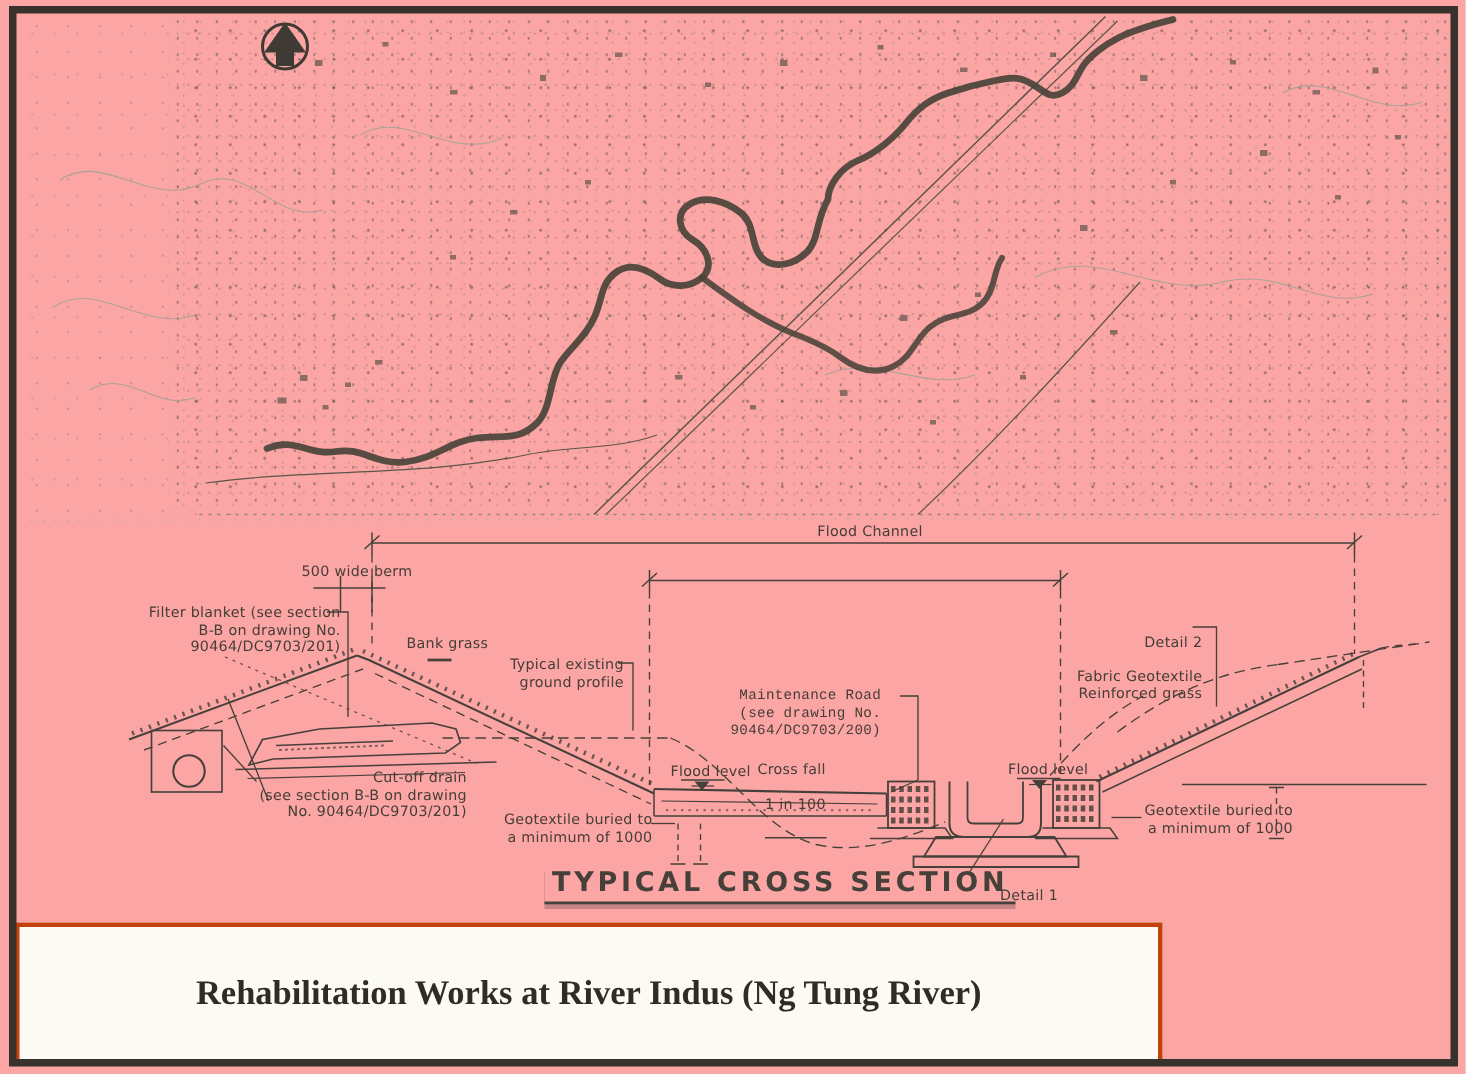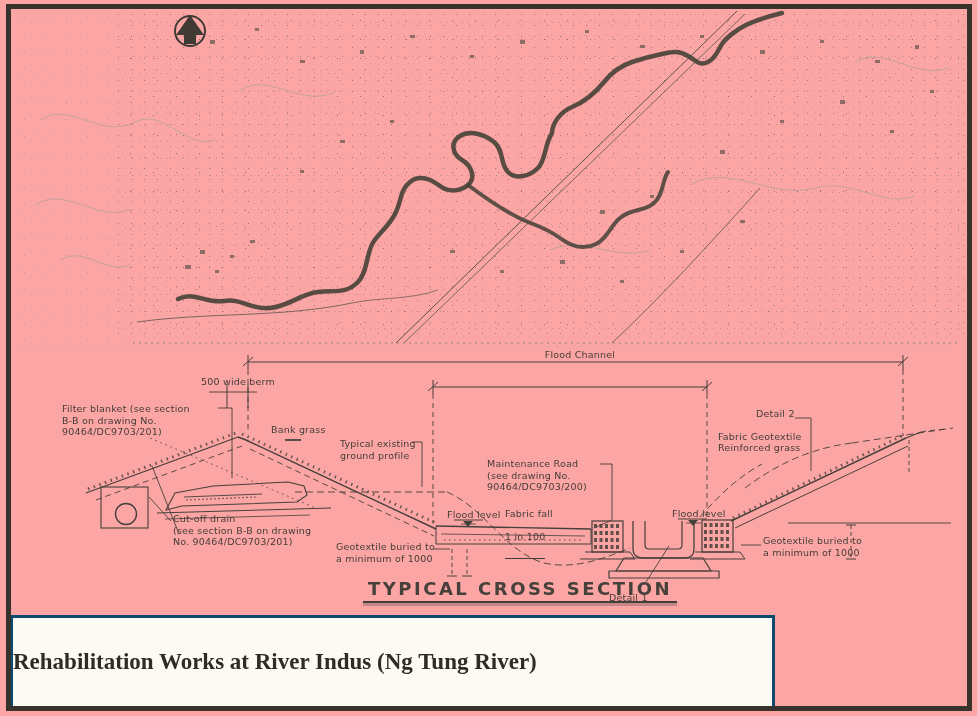--- a/index.html
+++ b/index.html
@@ -14,29 +14,29 @@
       radial-gradient(circle, rgba(150,142,130,.4) .7px, transparent .9px);
     background-size:13px 11px,7px 17px,23px 19px,11px 7px;
     background-position:0 0,3px 5px,7px 2px,5px 9px;}
   .map-texture-left{position:absolute;left:14px;top:9px;width:98px;height:334px;
     background-image:
       radial-gradient(circle, rgba(110,102,92,.35) .6px, transparent .8px),
       radial-gradient(circle, rgba(140,132,120,.3) .7px, transparent .9px);
     background-size:21px 17px,15px 27px;}
   svg.overlay{position:absolute;left:0;top:0;}
   .lbl{position:absolute;font:9.5px/1.22 "DejaVu Sans",sans-serif;color:#443e36;
-       white-space:pre-line;letter-spacing:.2px;}
+       white-space:pre-line;letter-spacing:.2px;text-align:right;}
   .ctr{text-align:center;}
   .t-ind{margin-left:38px;}
   .underln{border-bottom:1.2px solid #443e36;padding-bottom:16px;display:inline-block;}
   .xsec-title{position:absolute;left:363px;top:578px;font-weight:bold;font-size:18px;
       letter-spacing:2.5px;color:#46403a;border-bottom:2.5px solid #46403a;
       padding:0 5px 2px;box-shadow:0 3px 0 rgba(70,64,58,.3);}
-  .tb-cell{position:absolute;border:3px solid #0c4a6e;background:#fbfaf5;
-      display:flex;align-items:center;justify-content:flex-start;}
+  .tb-cell{position:absolute;border:3px solid #c2410c;background:#fbfaf5;
+      display:flex;align-items:center;justify-content:center;}
   .tb-left{left:10px;top:615px;width:759px;height:88px;}
   .tb-right{left:776px;top:615px;width:191px;height:88px;}
   .tb-title{font-family:"Liberation Serif",serif;font-weight:bold;font-size:23px;color:#2f2b25;}
   .tb-fig{font-family:"Liberation Serif",serif;font-size:21px;color:#37322c;}
 </style>
 </head>
 <body>
 
 <div class="page">
 
@@ -255,30 +255,30 @@
   </svg>
 
   <div class="lbl ctr" style="left:520px;top:349px;width:120px;">Flood Channel</div>
   <div class="lbl" style="left:201px;top:376px;">500 wide berm</div>
   <div class="lbl" style="left:62px;top:403px;width:165px;">Filter blanket (see section
 B-B on drawing No.
 90464/DC9703/201)</div>
   <div class="lbl" style="left:271px;top:424px;">Bank grass</div>
   <div class="lbl" style="left:340px;top:438px;">Typical existing
 ground profile</div>
-  <div class="lbl" style="left:487px;top:458px;">Maintenance Road
+  <div class="lbl" style="left:487px;top:458px;font-family:Liberation Mono, monospace;">Maintenance Road
 (see drawing No.
 90464/DC9703/200)</div>
   <div class="lbl" style="left:505px;top:496px;">
-    <div>Fabric fall</div>
+    <div>Cross fall</div>
     <span class="underln">1 in 100</span>
   </div>
   <div class="lbl" style="left:447px;top:509px;">Flood level</div>
   <div class="lbl" style="left:672px;top:508px;">Flood level</div>
-  <div class="lbl" style="left:718px;top:396px;">
+  <div class="lbl" style="left:718px;top:411px;">
     <div class="t-ind">Detail 2</div>
     <div>Fabric Geotextile
 Reinforced grass</div>
   </div>
   <div class="lbl" style="left:336px;top:541px;">Geotextile buried to
 a minimum of 1000</div>
   <div class="lbl" style="left:763px;top:535px;">Geotextile buried to
 a minimum of 1000</div>
   <div class="lbl" style="left:173px;top:513px;">Cut-off drain
 (see section B-B on drawing

